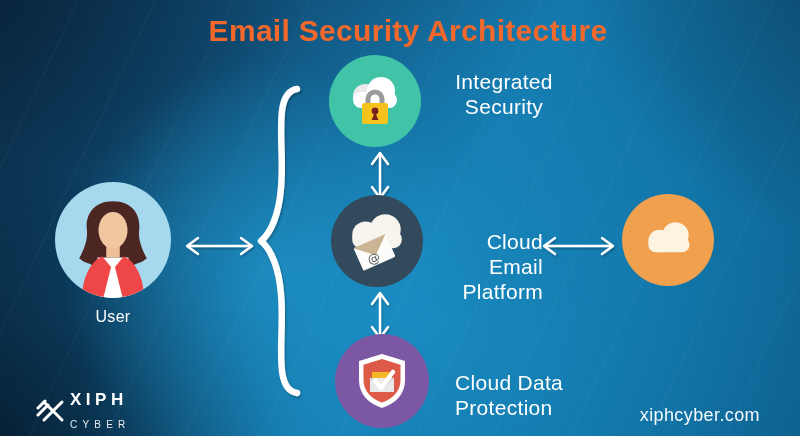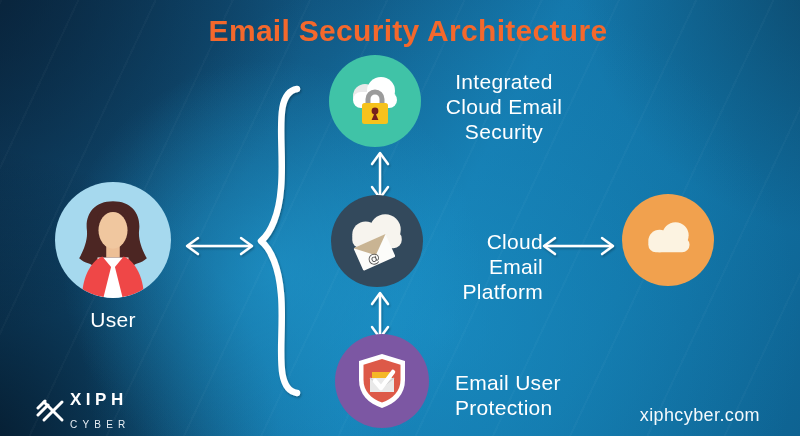--- a/index.html
+++ b/index.html
@@ -23,21 +23,21 @@
     text-align:center; font-size:30px; font-weight:700; letter-spacing:0.3px;
   }
   .connectors{position:absolute; left:0; top:0; width:800px; height:436px; pointer-events:none;}
   .circle{position:absolute; border-radius:50%; display:flex; align-items:center; justify-content:center;}
   .circle svg{display:block;}
   .c-user{left:55px; top:182px; width:116px; height:116px; overflow:hidden;}
   .c-ics{left:329px; top:55px; width:92px; height:92px;}
   .c-platform{left:331px; top:195px; width:92px; height:92px;}
   .c-edp{left:335px; top:334px; width:94px; height:94px;}
   .c-internet{left:622px; top:194px; width:92px; height:92px;}
-  .node-label{position:absolute; color:#FFFFFF; text-align:center; font-size:21px; letter-spacing:0.3px;}
+  .node-label{position:absolute; color:#FFFFFF; text-align:center; font-size:16px; letter-spacing:0.3px;}
   .user-label{left:55px; top:308px; width:116px;}
   .internet-label{left:622px; top:292px; width:92px; font-size:16px;}
   .side-label{position:absolute; color:#FFFFFF; font-size:21px; line-height:25px; letter-spacing:0.3px;}
   .ics-label{left:445px; top:69px; width:118px; text-align:center;}
   .platform-label{left:443px; top:229px; width:100px; text-align:right;}
   .edp-label{left:455px; top:370px; width:140px; text-align:left;}
   .brand{position:absolute; left:36px; top:391px; display:flex; align-items:center; gap:4px;}
   .brand-text{display:flex; flex-direction:column; line-height:1;}
   .brand-primary{color:#FFFFFF; font-weight:700; font-size:17px; letter-spacing:4.5px;}
   .brand-secondary{color:#E8EEF4; font-size:10px; letter-spacing:5.2px; margin-top:12px;}
@@ -108,21 +108,20 @@
       <circle cx="38" cy="22" r="14" fill="#FFFFFF"></circle>
       <rect x="10" y="23" width="44" height="16" rx="8" fill="#FFFFFF"></rect>
       <path d="M25,38 v-8 a7,7 0 0 1 14,0 v8" stroke="#9B9B9B" stroke-width="5" fill="none"></path>
       <rect x="19" y="34" width="26" height="21" rx="2.5" fill="#F6C21C"></rect>
       <circle cx="32" cy="42" r="3.4" fill="#77201D"></circle>
       <path d="M32,43 L28.6,51 h6.8 Z" fill="#77201D"></path>
     </svg>
   </div>
   <div class="side-label ics-label">
     <div>Integrated</div>
-    <div>Cloud Email</div>
     <div>Security</div>
   </div>
 
   <div class="circle c-platform" style="background-color: rgb(51, 73, 92);">
     <svg width="66" height="66" viewBox="0 0 64 64">
       <circle cx="21" cy="26" r="13" fill="#F7F4EE"></circle>
       <circle cx="40" cy="21" r="15" fill="#F7F4EE"></circle>
       <rect x="8" y="22" width="48" height="17" rx="8" fill="#F7F4EE"></rect>
       <g transform="rotate(-24 30 44)">
         <rect x="13" y="31" width="34" height="24" rx="1.5" fill="#FCFCFA"></rect>
@@ -141,21 +140,21 @@
     <svg width="64" height="64" viewBox="0 0 64 64">
       <path d="M32,5 L55,12 V31 C55,45.5 45.5,54.5 32,59 C18.5,54.5 9,45.5 9,31 V12 Z" fill="#FFFFFF"></path>
       <path d="M32,10 L50.5,15.7 V30.7 C50.5,42.3 42.8,49.7 32,53.6 C21.2,49.7 13.5,42.3 13.5,30.7 V15.7 Z" fill="#DD5948"></path>
       <rect x="22" y="23" width="20" height="13" fill="#F5B726"></rect>
       <path d="M20,29 h24 v14 h-24 Z" fill="#E9E9E9"></path>
       <path d="M20,29 L32,38 L44,29" fill="none" stroke="#D2D2D2" stroke-width="1.5"></path>
       <path d="M25,32 L31,39 L43,23" stroke="#FFFFFF" stroke-width="4.5" fill="none" stroke-linecap="round" stroke-linejoin="round"></path>
     </svg>
   </div>
   <div class="side-label edp-label">
-    <div>Email User</div>
+    <div>Cloud Data</div>
     <div>Protection</div>
   </div>
 
   <div class="circle c-internet" style="background-color: rgb(241, 161, 78);">
     <svg width="60" height="60" viewBox="0 0 64 64">
       <circle cx="23" cy="33" r="12" fill="#FCF3E1"></circle>
       <circle cx="40" cy="27" r="14" fill="#FCF3E1"></circle>
       <rect x="11" y="29" width="44" height="16" rx="8" fill="#FCF3E1"></rect>
     </svg>
   </div>

